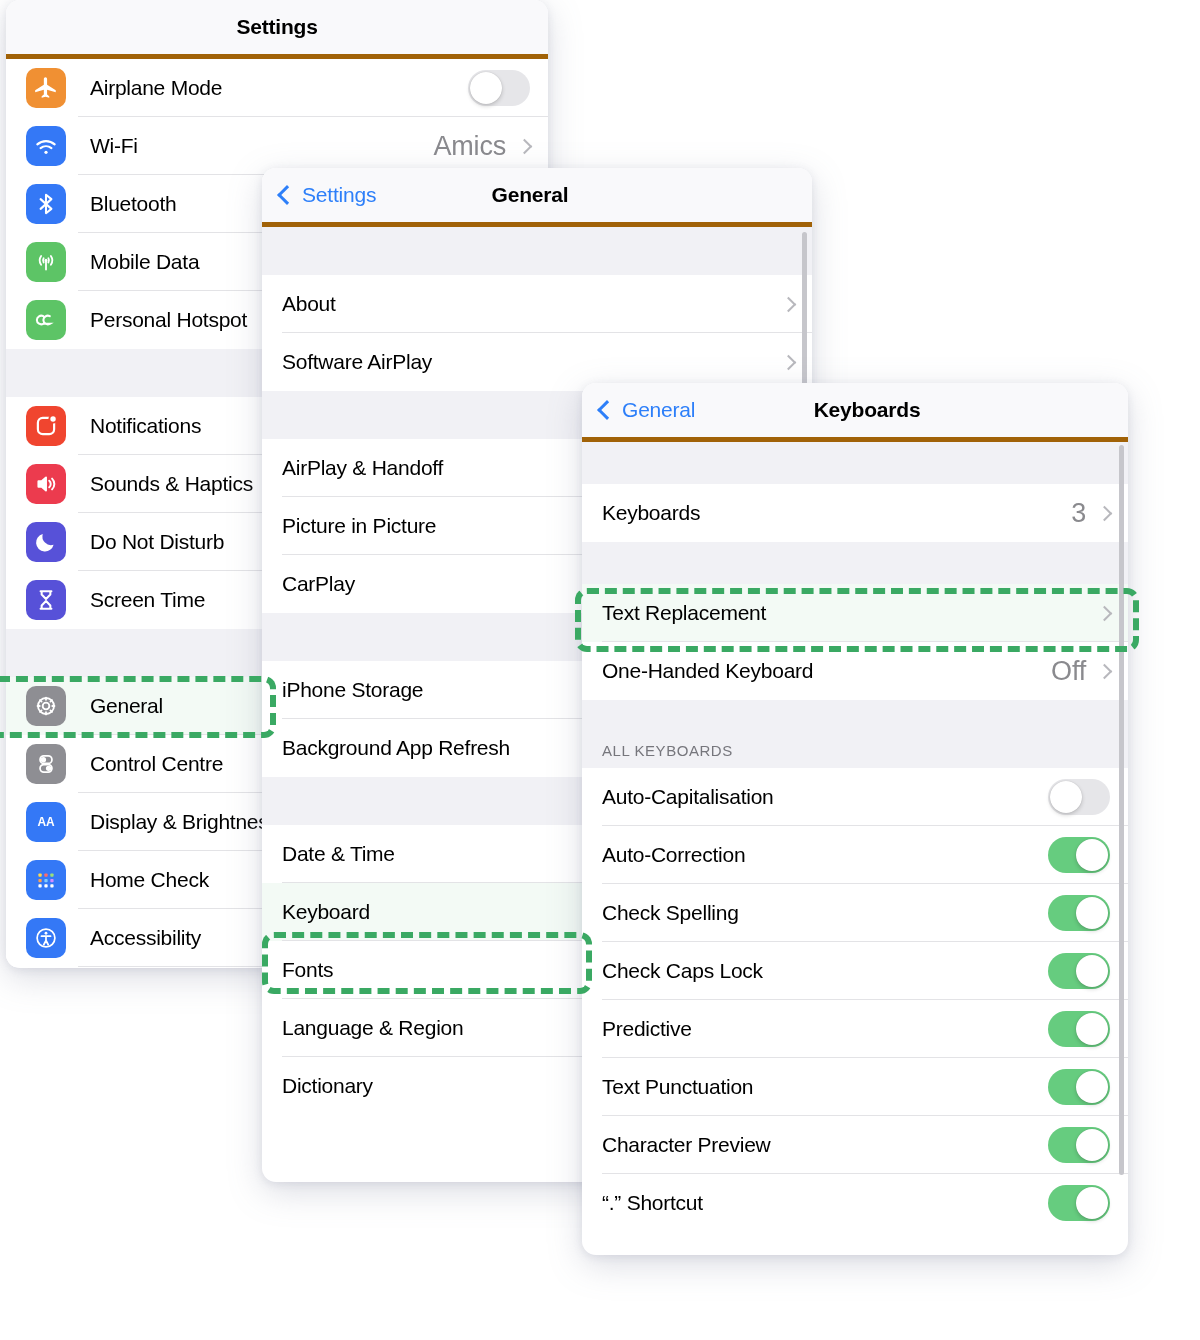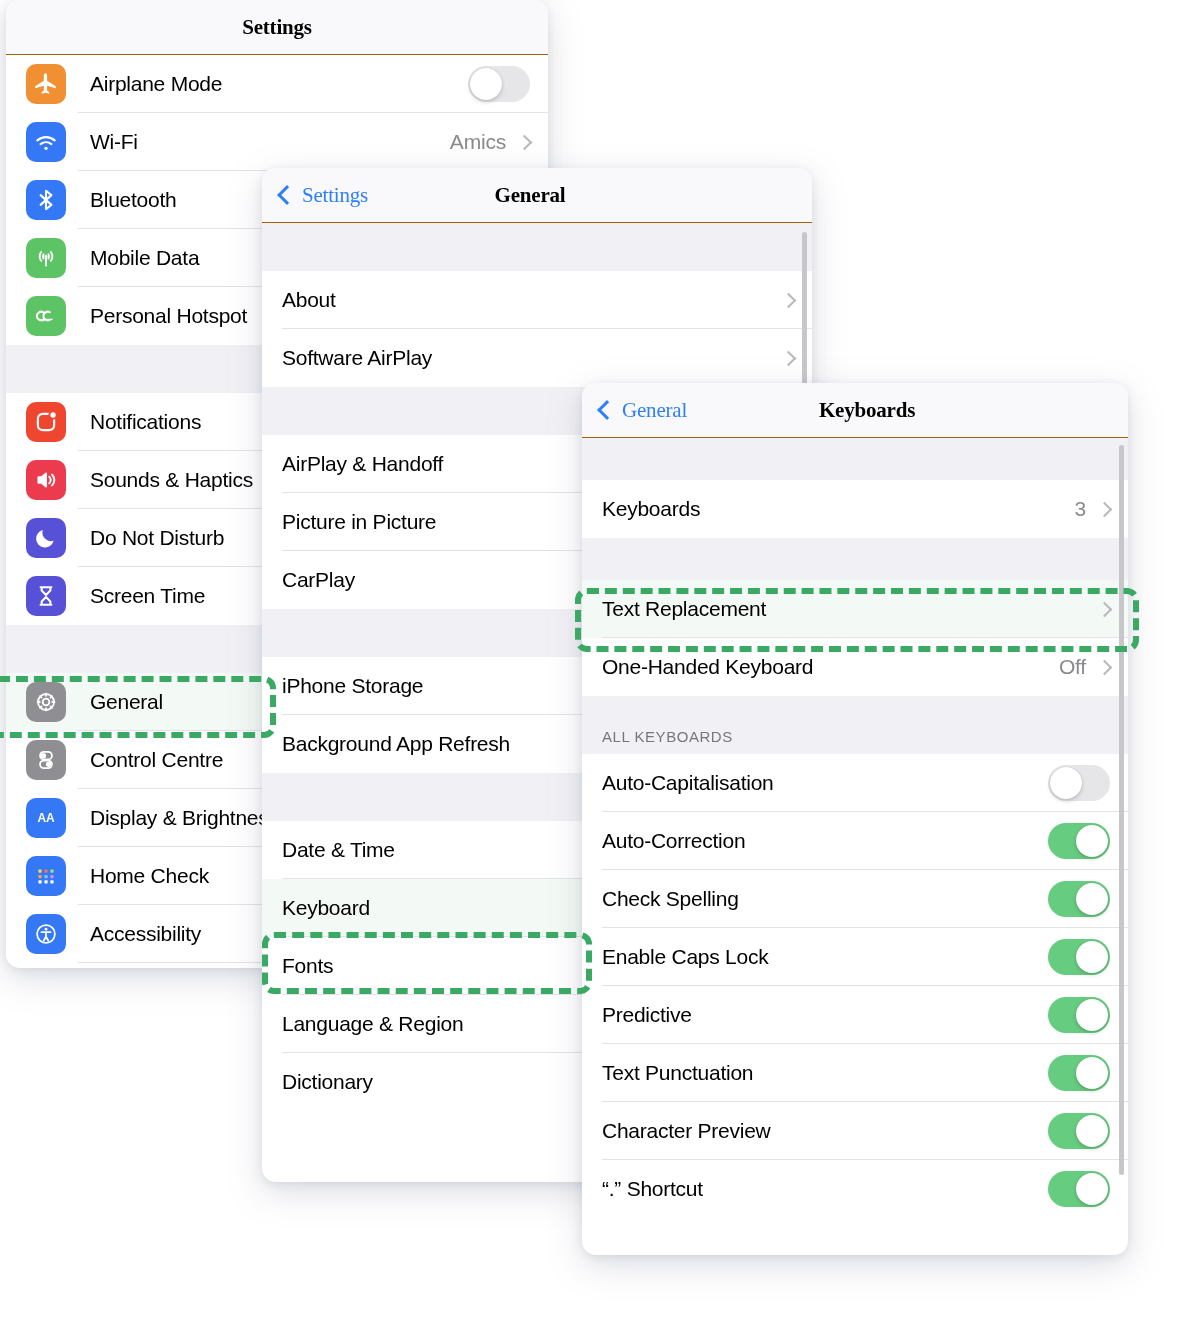--- a/index.html
+++ b/index.html
@@ -28,24 +28,23 @@
   .panel-inner {
     position: absolute;
     inset: 0;
     overflow: hidden;
   }
 
   .nav-bar {
     position: relative;
     height: 54px;
     background: #f9f9fb;
-    border-bottom: 1px solid #a16207;
+    border-bottom: 5px solid #a16207;
     display: flex;
     align-items: center;
-    font-family: Liberation Serif, serif;
   }
   .nav-title {
     position: absolute;
     left: 0; right: 0;
     text-align: center;
     font-size: 21px;
     font-weight: bold;
     color: #000;
     letter-spacing: -0.2px;
   }
@@ -75,21 +74,21 @@
     position: relative;
   }
   .group {
     background: #ffffff;
   }
   .gap {
     height: 48px;
     background: #f1f1f5;
   }
   .gap.short { height: 42px; }
-  .gap.tall  { height: 58px; }
+  .gap.tall  { height: 68px; }
 
   .row {
     position: relative;
     display: flex;
     align-items: center;
     height: 58px;
     padding-left: 20px;
     padding-right: 18px;
     background: #fff;
     box-sizing: border-box;
@@ -112,21 +111,21 @@
     letter-spacing: -0.25px;
     white-space: nowrap;
   }
   .row-right {
     margin-left: auto;
     display: flex;
     align-items: center;
     gap: 13px;
   }
   .row-value {
-    font-size: 21px;
+    font-size: 27px;
     color: #8a8a8e;
     letter-spacing: -0.2px;
   }
   .chev {
     display: inline-block;
     width: 9px; height: 9px;
     border-top: 2.4px solid #b8b8bd;
     border-right: 2.4px solid #b8b8bd;
     transform: rotate(45deg);
   }
@@ -547,21 +546,21 @@
         </div>
         <div class="row">
           <span class="row-label">Check Spelling</span>
           <span class="row-right">
             <span class="toggle on">
                 <span class="knob"></span>
               </span>
           </span>
         </div>
         <div class="row">
-          <span class="row-label">Enable Caps Lock</span>
+          <span class="row-label">Check Caps Lock</span>
           <span class="row-right">
             <span class="toggle on">
                 <span class="knob"></span>
               </span>
           </span>
         </div>
         <div class="row">
           <span class="row-label">Predictive</span>
           <span class="row-right">
             <span class="toggle on">

